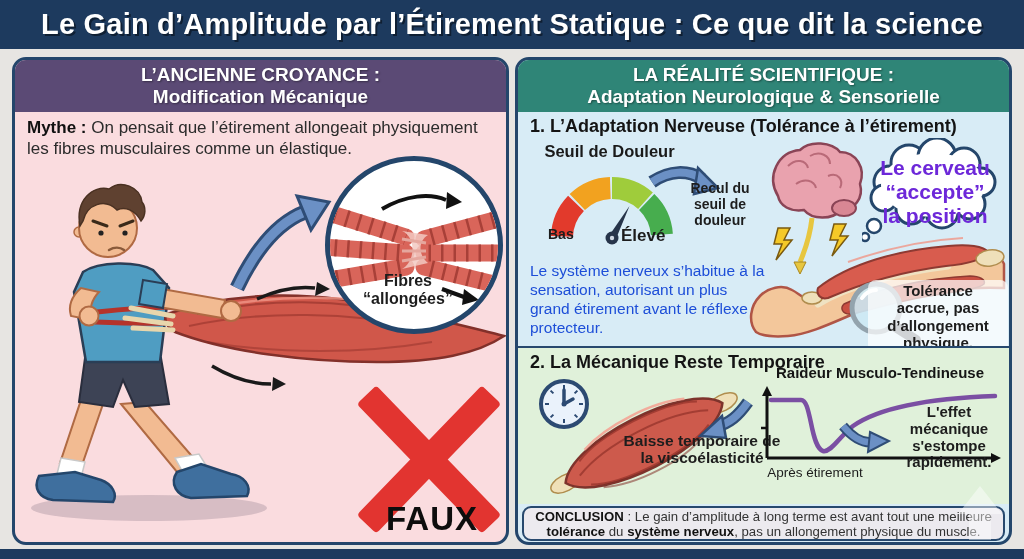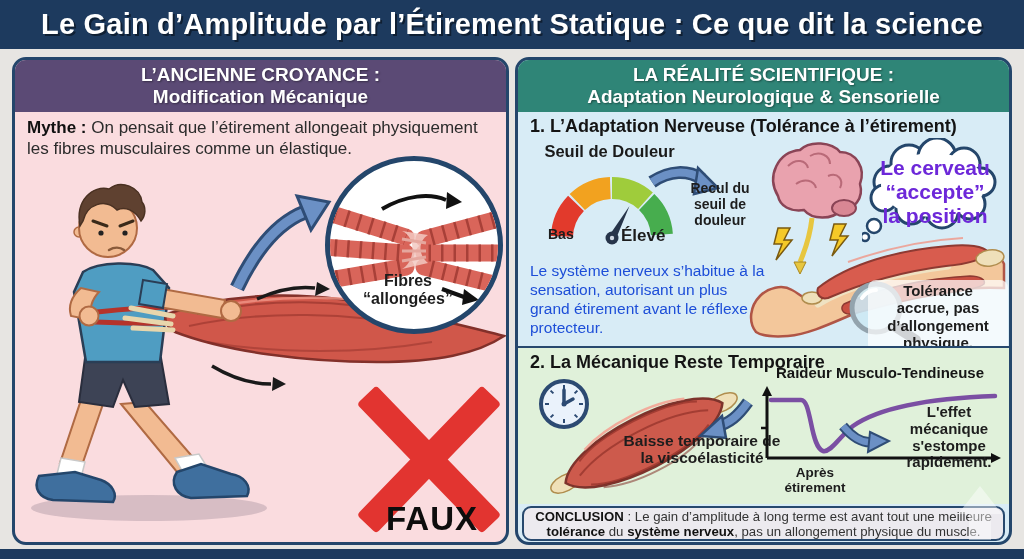--- a/index.html
+++ b/index.html
@@ -78,21 +78,21 @@
   .arrow-drop { left:180px; top:46px; width:58px; height:48px; }
   .drop-note { left:100px; top:84px; width:168px; text-align:center; font-size:15.5px;
                font-weight:bold; line-height:1.12; color:#1d1d1d; }
   .chart { left:235px; top:16px; width:254px; height:142px; }
   .chart-title { left:0; top:0; width:254px; text-align:center; font-size:15px;
                  font-weight:bold; color:#141414; }
   .chart-svg { left:0; top:20px; width:254px; height:80px; }
   .fade-note { left:138px; top:40px; width:116px; text-align:center; font-size:15px;
                font-weight:bold; line-height:1.12; color:#1d1d1d; }
   .xlab1 { left:14px; top:102px; width:96px;  text-align:center; font-size:13.5px;
-           font-weight:bold; line-height:1.1; }
+           font-weight:normal; line-height:1.1; }
   .xlab2 { left:96px; top:102px; width:158px; text-align:center; font-size:13.5px;
            font-weight:bold; line-height:1.1; }
 
   
   .conclusion { left:4px; top:446px; width:483px; height:35px; background:#eceaef;
                 border:2px solid #27496e; border-radius:9px; text-align:center;
                 font-size:13.2px; line-height:1.15; color:#333; padding-top:1px;
                 overflow:hidden; }
   .conclusion b { color:#111; }
 

